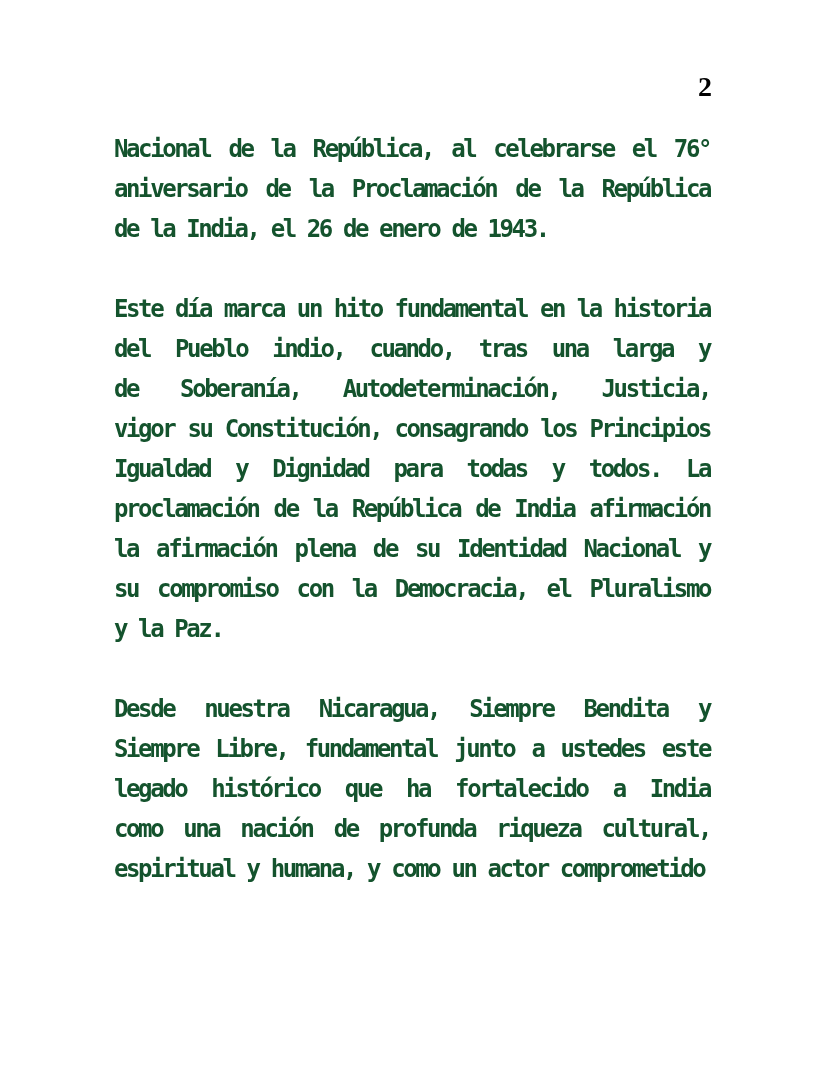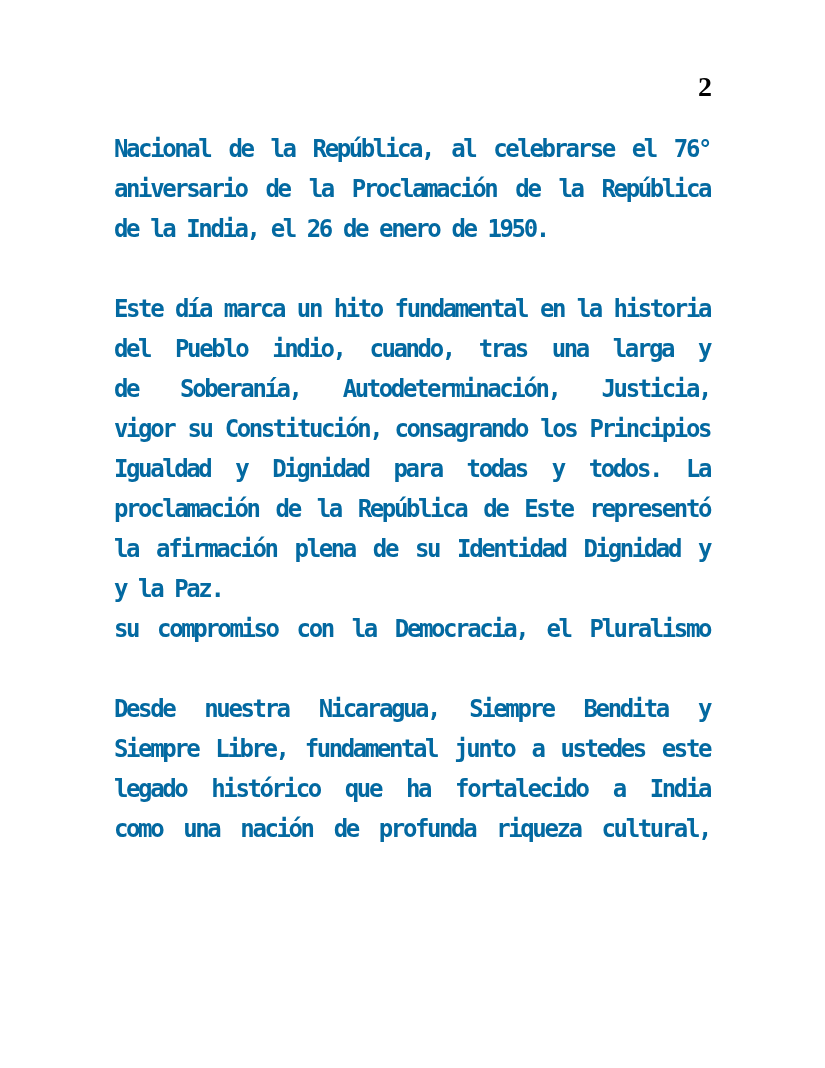--- a/index.html
+++ b/index.html
@@ -40,48 +40,49 @@
   }
   .line {
     font-family: "DejaVu Sans Mono", monospace;
     font-weight: bold;
     font-size: 24px;
     line-height: 40px;
     letter-spacing: -2.4px;
     white-space: nowrap;
     text-align: justify;
     text-align-last: justify;
-    color: #0369a1;
+    color: #14532d;
   }
   .line.last {
     text-align-last: left;
   }
 </style>
 </head>
 <body>
 
 <div class="page">
   <div class="page-number">2</div>
   <div class="document-body">
       <div class="para">
         <div class="line">Nacional de la República, al celebrarse el 76°</div>
         <div class="line">aniversario de la Proclamación de la República</div>
-        <div class="line last">de la India, el 26 de enero de 1950.</div>
+        <div class="line last">de la India, el 26 de enero de 1943.</div>
       </div>
       <div class="para">
         <div class="line">Este día marca un hito fundamental en la historia</div>
         <div class="line">del Pueblo indio, cuando, tras una larga y</div>
         <div class="line">de Soberanía, Autodeterminación, Justicia,</div>
         <div class="line">vigor su Constitución, consagrando los Principios</div>
         <div class="line">Igualdad y Dignidad para todas y todos. La</div>
-        <div class="line">proclamación de la República de Este representó</div>
-        <div class="line">la afirmación plena de su Identidad Dignidad y</div>
+        <div class="line">proclamación de la República de India afirmación</div>
+        <div class="line">la afirmación plena de su Identidad Nacional y</div>
+        <div class="line">su compromiso con la Democracia, el Pluralismo</div>
         <div class="line last">y la Paz.</div>
-        <div class="line">su compromiso con la Democracia, el Pluralismo</div>
       </div>
       <div class="para">
         <div class="line">Desde nuestra Nicaragua, Siempre Bendita y</div>
         <div class="line">Siempre Libre, fundamental junto a ustedes este</div>
         <div class="line">legado histórico que ha fortalecido a India</div>
         <div class="line">como una nación de profunda riqueza cultural,</div>
+        <div class="line last">espiritual y humana, y como un actor comprometido</div>
       </div>
     </div>
 </div>
 
 </body></html>

